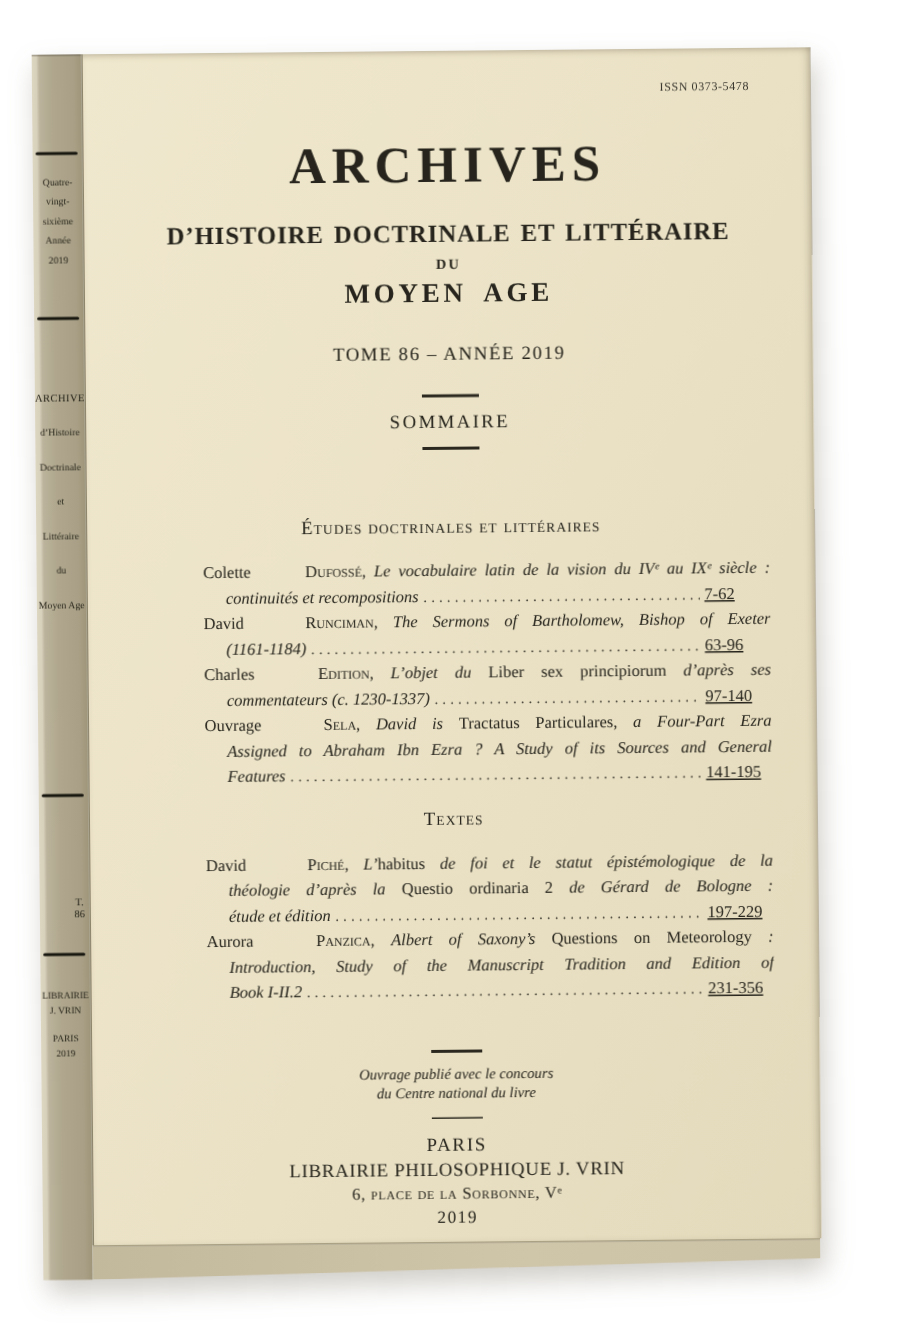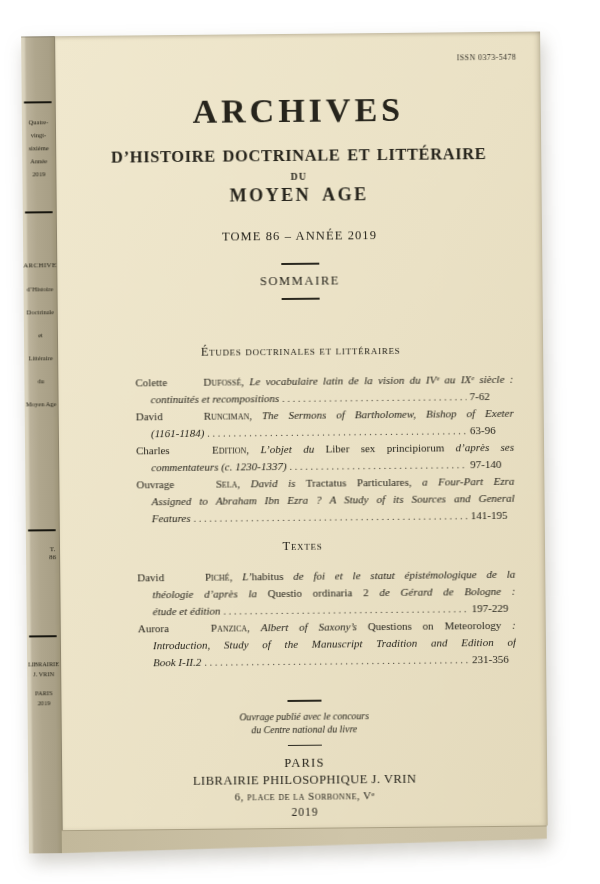--- a/index.html
+++ b/index.html
@@ -24,39 +24,39 @@
   .spine-rule{position:absolute;left:2px;right:3px;height:2px;background:#17160f;border-radius:1px;}
   .spine-rule.sr1{top:64px;}
   .spine-rule.sr2{top:174px;}
   .spine-rule.sr3{top:492px;}
   .spine-rule.sr4{top:598px;}
   .spine-block{position:absolute;left:0;right:0;text-align:center;color:#262419;}
   .spine-top{top:78px;font-size:6.5px;line-height:13px;}
   .spine-title{top:224px;font-size:6.5px;}
   .spine-title .spine-line{line-height:9px;margin-bottom:14px;}
   .spine-title .spine-line:first-child{font-size:7px;letter-spacing:.3px;}
-  .spine-tome{top:508px;font-size:7px;padding-left:20px;}
+  .spine-tome{top:560px;font-size:7px;padding-left:20px;}
   .spine-pub{top:622px;font-size:6.3px;line-height:10px;}
   .spine-pub .spine-line:nth-child(3){margin-top:9px;}
   
   .cover{
     position:absolute;left:33px;top:0;width:485px;height:794px;
     background:linear-gradient(115deg,#f0e8ce 0%,var(--cover-bg,#eae1c5) 55%,#e3d9bb 100%);
     border-left:1px solid #8e856d;
     box-shadow:inset -4px 0 6px -3px rgba(80,70,50,.35),
                inset 0 3px 4px -2px rgba(80,70,50,.28);
     color:var(--ink,#26241c);
   }
   .bottom-face{
     position:absolute;left:33px;top:794px;width:485px;height:22px;
     background:linear-gradient(to right,#c2b89b,var(--edge-bg,#cfc5a9) 60%,#cbc1a5);
     border-top:1px solid #aaa083;
     clip-path:polygon(0 0,100% 0,100% 58%,0 100%);
   }
-  .issn{position:absolute;top:21px;right:24px;font-size:8px;letter-spacing:.4px;color:#37342b;}
+  .issn{position:absolute;top:21px;right:41px;font-size:8px;letter-spacing:.4px;color:#37342b;}
   .masthead{position:absolute;top:0;left:0;right:0;text-align:center;}
   .mast-title{margin-top:58px;font-size:34px;font-weight:bold;letter-spacing:4px;}
   .mast-sub1{margin-top:16px;font-size:16.5px;font-weight:bold;letter-spacing:.6px;word-spacing:2px;}
   .mast-sub2{margin-top:6px;font-size:9.5px;font-weight:bold;letter-spacing:1.5px;}
   .mast-sub3{margin-top:3px;font-size:18px;font-weight:bold;letter-spacing:2.5px;word-spacing:5px;}
   .mast-tome{margin-top:23px;font-size:12.5px;letter-spacing:1.1px;}
   .rule{width:38px;height:2px;background:#2a281f;margin:0 auto;}
   .rule.m1{margin-top:19px;}
   .mast-sommaire{margin-top:9px;font-size:12.5px;letter-spacing:1.6px;}
   .rule.m2{margin-top:9px;}
@@ -67,21 +67,21 @@
     letter-spacing:.7px;margin-bottom:14px;line-height:15px;
   }
   .toc-section + .toc-section{margin-top:13px;}
   .toc-entry{margin-left:77px;width:378px;font-size:11px;line-height:17px;}
   .toc-line{white-space:nowrap;overflow:hidden;text-align:justify;text-align-last:justify;}
   .toc-line.cont{padding-left:15px;}
   .toc-line.last{display:flex;align-items:baseline;text-align:left;text-align-last:left;}
   .toc-line.last .line-text{flex:0 0 auto;white-space:nowrap;}
   .dots{flex:1 1 auto;overflow:hidden;white-space:nowrap;margin:0 3px;opacity:.85;}
   .dots::after{content:"........................................................................................";letter-spacing:2.6px;font-size:10.5px;}
-  .pages{flex:0 0 auto;min-width:44px;text-align:right;font-style:normal;}
+  .pages{flex:0 0 auto;min-width:44px;text-align:right;font-style:normal;text-decoration:underline;}
   .it{font-style:italic;}
   .sc{font-variant:small-caps;padding-left:31px;}
   
   .imprint{position:absolute;left:0;right:0;top:666px;text-align:center;}
   .rule.i1{width:34px;height:1.5px;}
   .concours{font-style:italic;font-size:9.8px;line-height:13.5px;margin-top:8px;}
   .rule.i2{width:34px;height:1.5px;margin-top:8px;}
   .imp-city{margin-top:10px;font-size:12.5px;letter-spacing:1.2px;}
   .imp-pub{margin-top:2px;font-size:12.5px;letter-spacing:.5px;}
   .imp-addr{margin-top:2px;font-size:11px;font-variant:small-caps;letter-spacing:.5px;}

